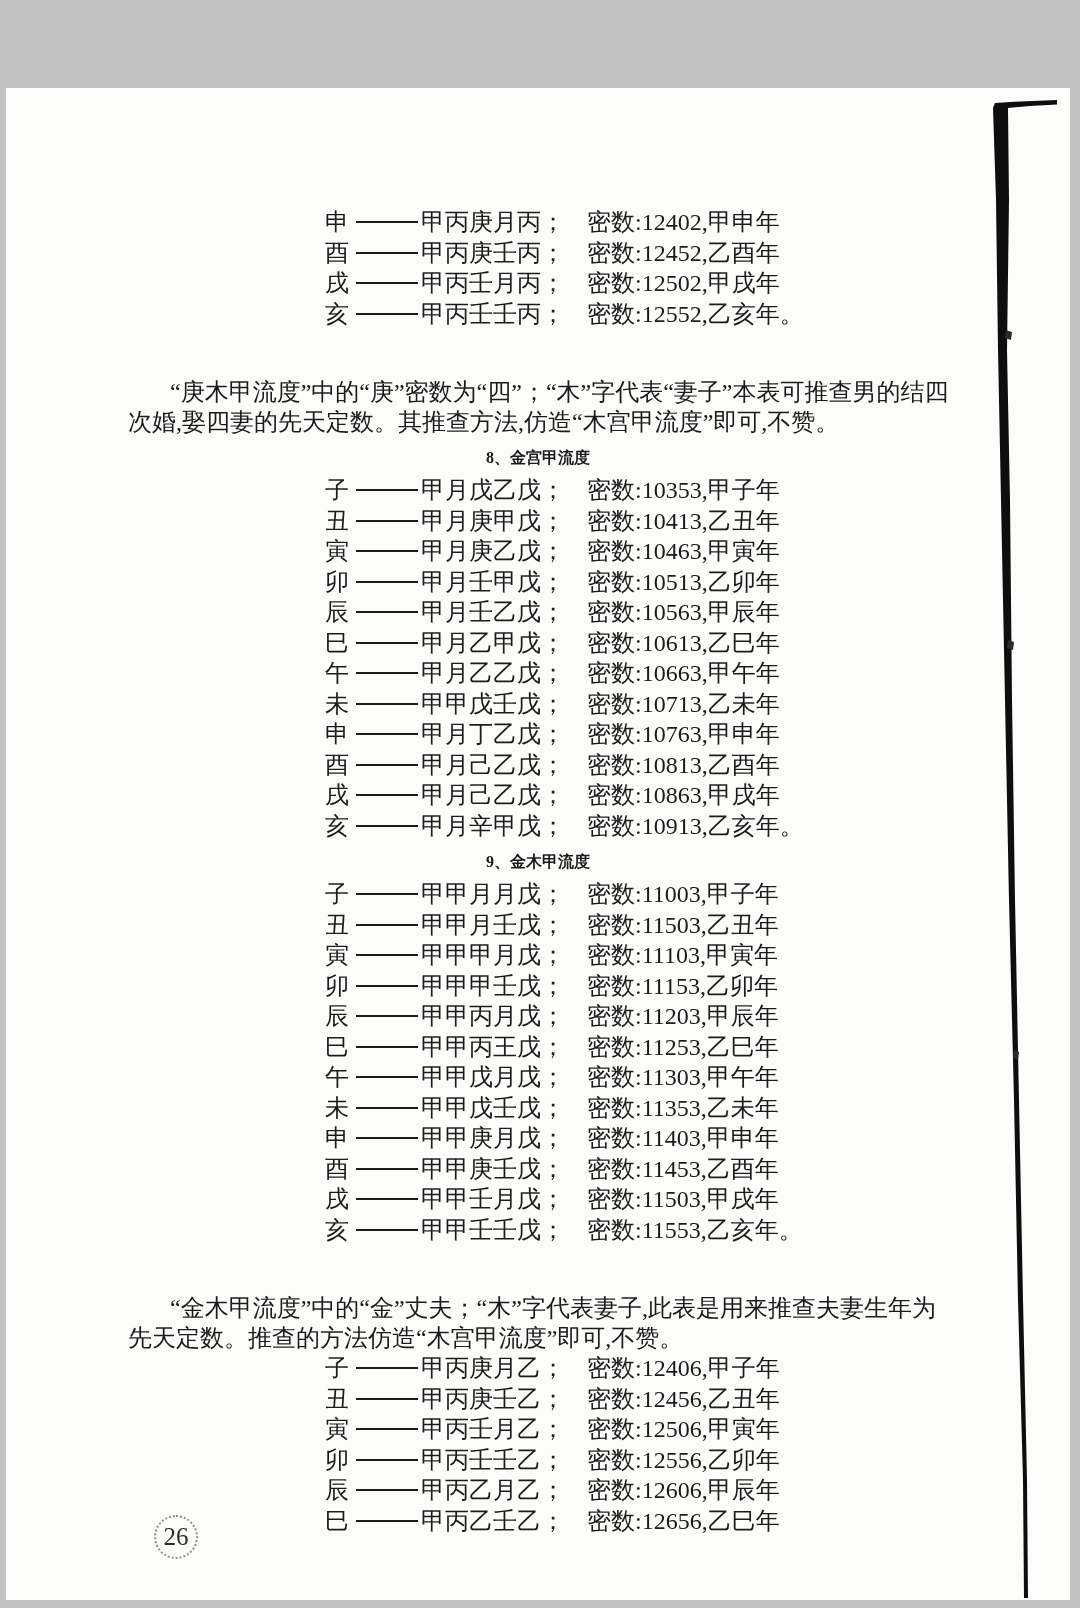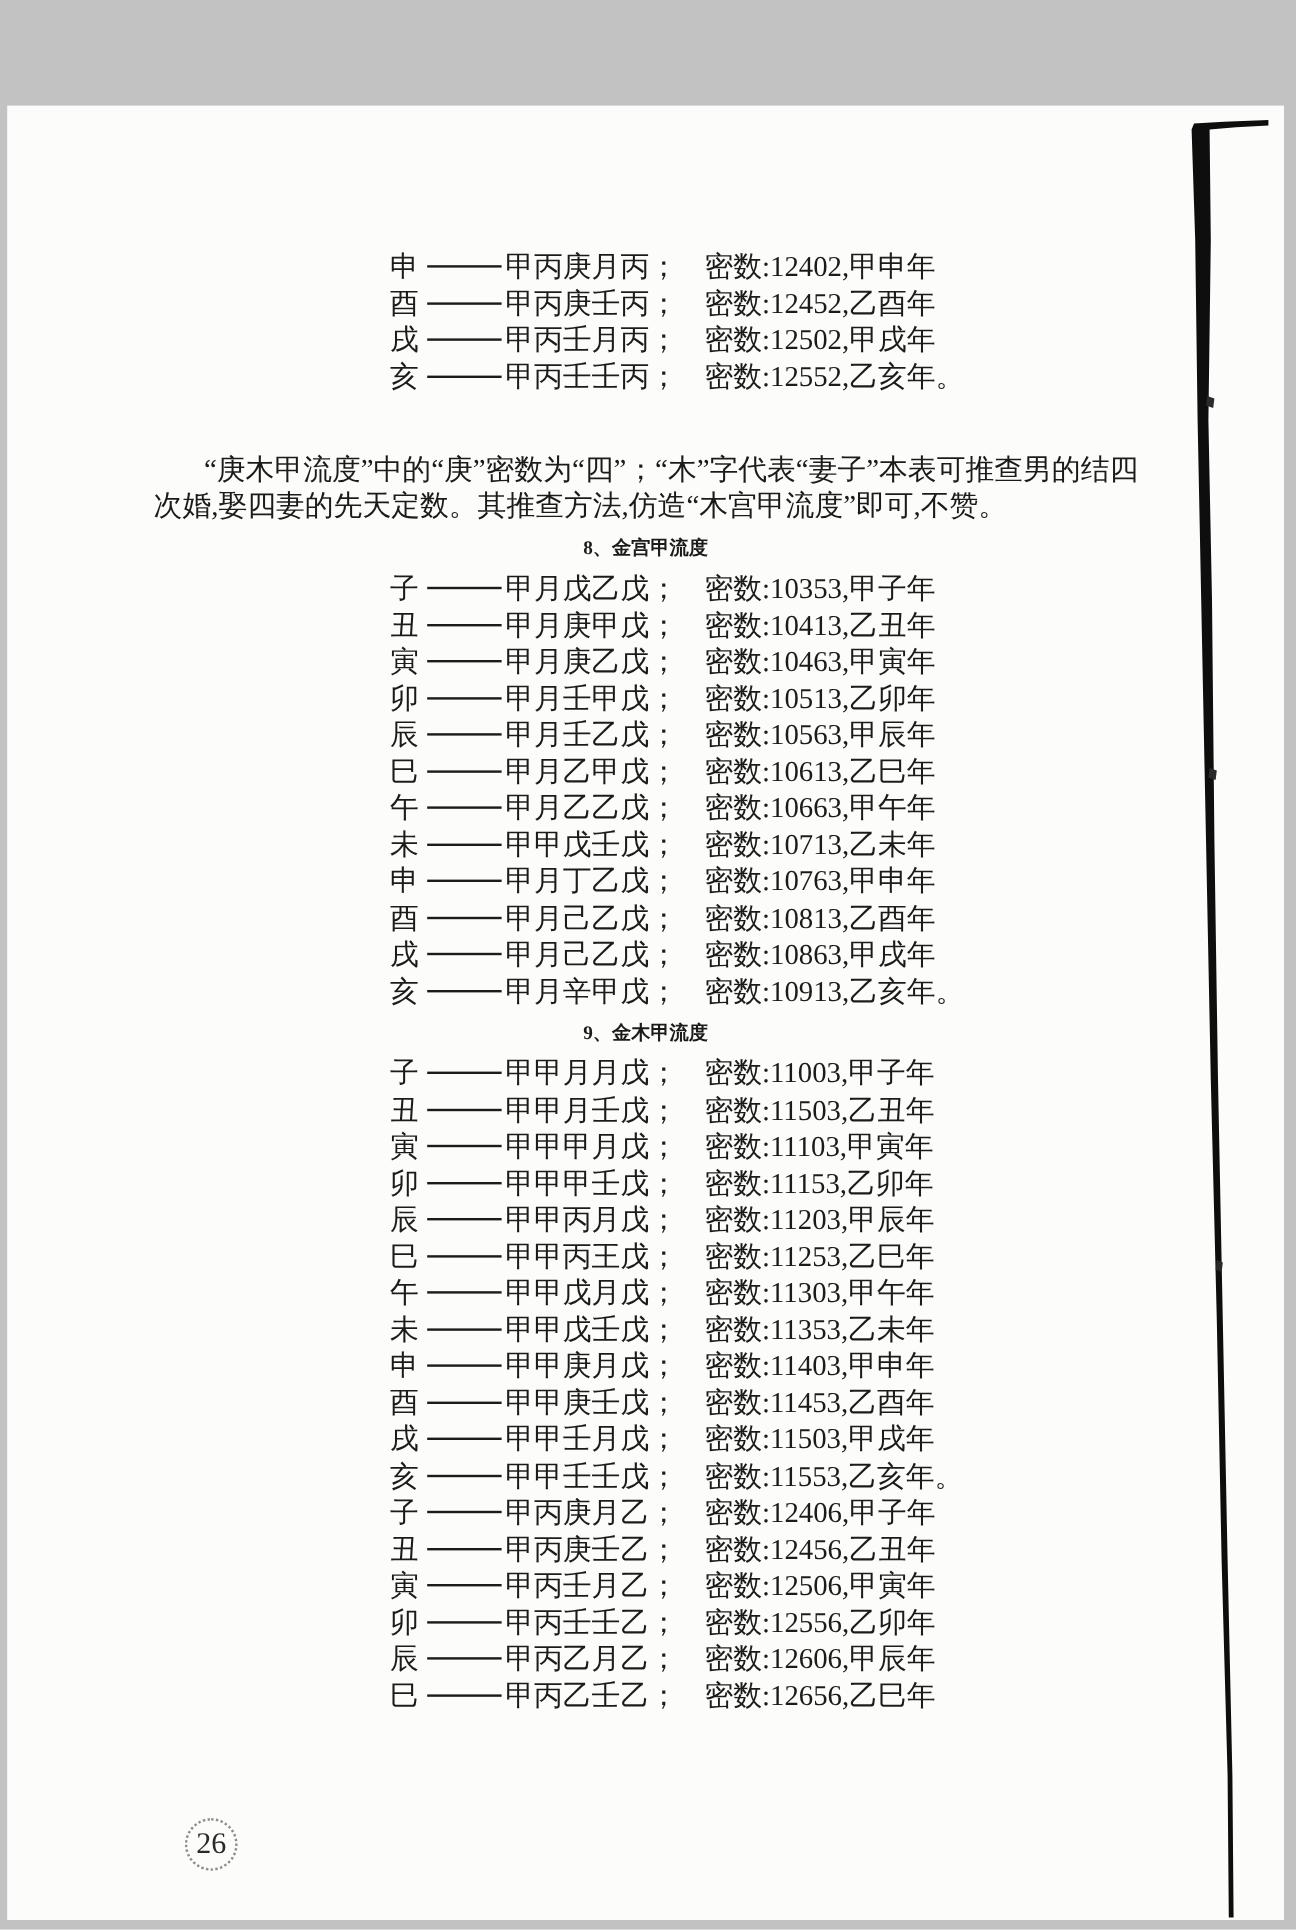--- a/index.html
+++ b/index.html
@@ -213,20 +213,24 @@
           <span class="branch">戌</span>
           <span class="dash"></span>
           <span class="formula">甲甲壬月戊；</span>
           <span class="secret">密数:11503,甲戌年</span>
         </div>
         <div class="row">
           <span class="branch">亥</span>
           <span class="dash"></span>
           <span class="formula">甲甲壬壬戊；</span>
           <span class="secret">密数:11553,乙亥年。</span>
+        </div>
+        <div class="note">
+          <div class="note-line indented">“金木甲流度”中的“金”丈夫；“木”字代表妻子,此表是用来推查夫妻生年为</div>
+          <div class="note-line">先天定数。推查的方法仿造“木宫甲流度”即可,不赞。</div>
         </div>
       </section>
       <section>
         <div class="row">
           <span class="branch">子</span>
           <span class="dash"></span>
           <span class="formula">甲丙庚月乙；</span>
           <span class="secret">密数:12406,甲子年</span>
         </div>
         <div class="row">

